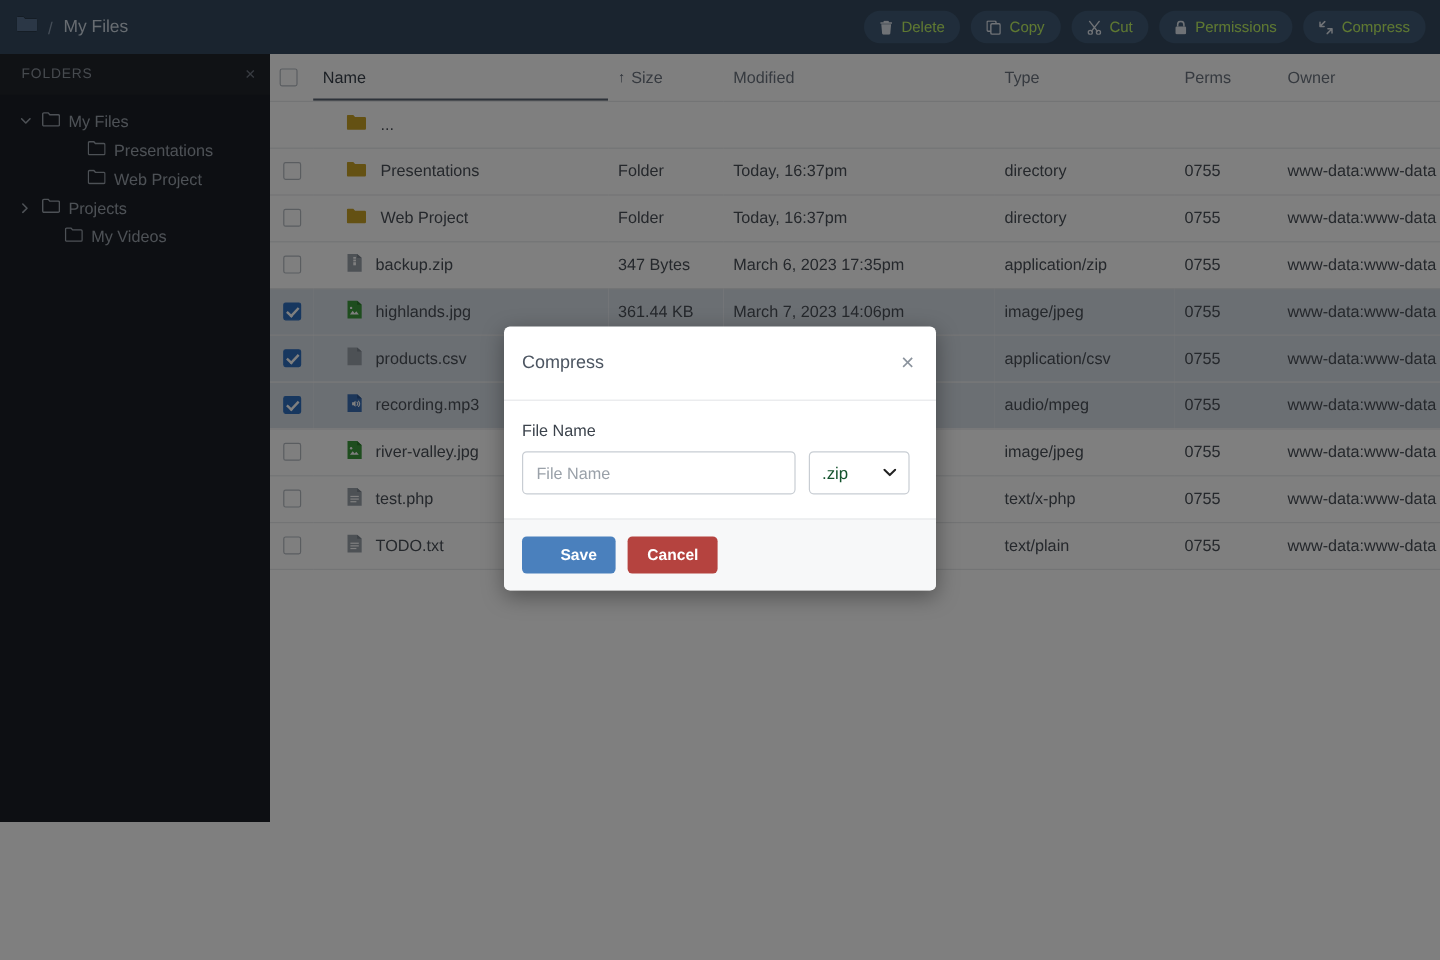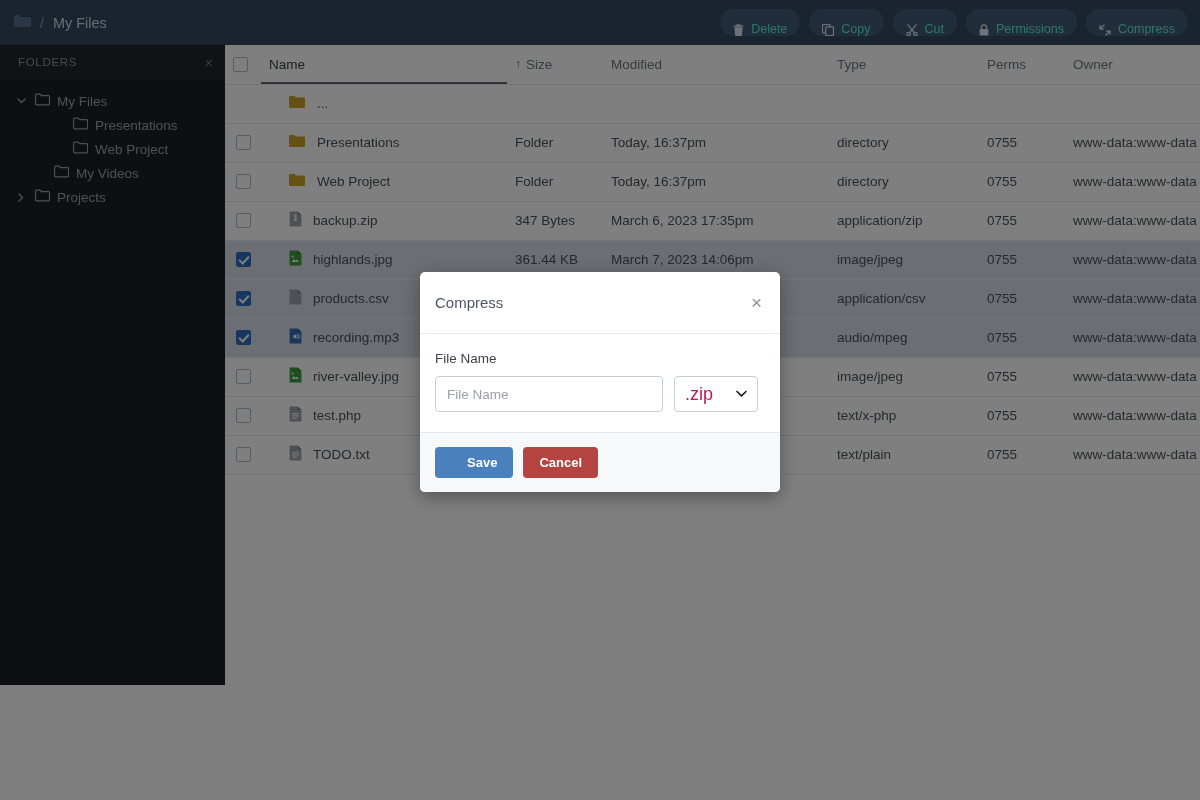--- a/index.html
+++ b/index.html
@@ -56,27 +56,27 @@
   .toolbar {
     margin-left: auto;
     display: flex;
     align-items: center;
     gap: 9px;
     padding-right: 12px;
   }
 
   .tool-btn {
     display: flex;
-    align-items: flex-end;
+    align-items: center;
     gap: 7px;
     height: 27px;
     padding: 0 13px;
     border-radius: 14px;
     background: #405a76;
-    color: #5eead4;
+    color: #bef264;
     font-size: 12.5px;
     border: none;
     cursor: pointer;
     white-space: nowrap;
     font-family: "Liberation Sans", sans-serif;
   }
   .tool-btn svg { display: block; flex: none; }
 
   .search-wrap {
     position: relative;
@@ -293,22 +293,22 @@
     font-family: "Liberation Sans", sans-serif;
   }
   .fname-input::placeholder { color: #9aa1a9; }
   .ext-select {
     -webkit-appearance: none;
     appearance: none;
     width: 84px; height: 36px;
     border: 1px solid #c8cdd3;
     border-radius: 4px;
     padding: 0 10px;
-    font-size: 18px;
-    color: #be185d;
+    font-size: 14px;
+    color: #14532d;
     background: #fff;
     outline: none;
     cursor: pointer;
     font-family: "Liberation Sans", sans-serif;
   }
   .select-wrap { position: relative; display: flex; }
   .select-caret {
     position: absolute;
     right: 11px; top: 50%;
     transform: translateY(-50%);
@@ -365,37 +365,37 @@
             </svg></span>
           <span>Presentations</span>
         </div>
         <div class="tree-item" style="padding-left: 52px;">
           <span class="chevron"></span>
           <span class="tree-folder-icon"><svg width="15" height="13" viewBox="0 0 15 13">
               <path d="M.6 2.1a1 1 0 0 1 1-1h3.6l1.3 1.5h7a1 1 0 0 1 1 1v7.3a1 1 0 0 1-1 1H1.6a1 1 0 0 1-1-1z" fill="none" stroke="#9ba3ad" stroke-width="1.15"></path>
             </svg></span>
           <span>Web Project</span>
         </div>
-        <div class="tree-item" style="padding-left: 33px;">
-          <span class="chevron"></span>
-          <span class="tree-folder-icon"><svg width="15" height="13" viewBox="0 0 15 13">
-              <path d="M.6 2.1a1 1 0 0 1 1-1h3.6l1.3 1.5h7a1 1 0 0 1 1 1v7.3a1 1 0 0 1-1 1H1.6a1 1 0 0 1-1-1z" fill="none" stroke="#9ba3ad" stroke-width="1.15"></path>
-            </svg></span>
-          <span>My Videos</span>
-        </div>
         <div class="tree-item" style="padding-left: 14px;">
           <span class="chevron">
             <svg width="6" height="9" viewBox="0 0 6 9">
               <path d="M1 1l3.5 3.5L1 8" stroke="#9ba3ad" stroke-width="1.3" fill="none" stroke-linecap="round" stroke-linejoin="round"></path>
             </svg>
           </span>
           <span class="tree-folder-icon"><svg width="15" height="13" viewBox="0 0 15 13">
               <path d="M.6 2.1a1 1 0 0 1 1-1h3.6l1.3 1.5h7a1 1 0 0 1 1 1v7.3a1 1 0 0 1-1 1H1.6a1 1 0 0 1-1-1z" fill="none" stroke="#9ba3ad" stroke-width="1.15"></path>
             </svg></span>
           <span>Projects</span>
+        </div>
+        <div class="tree-item" style="padding-left: 33px;">
+          <span class="chevron"></span>
+          <span class="tree-folder-icon"><svg width="15" height="13" viewBox="0 0 15 13">
+              <path d="M.6 2.1a1 1 0 0 1 1-1h3.6l1.3 1.5h7a1 1 0 0 1 1 1v7.3a1 1 0 0 1-1 1H1.6a1 1 0 0 1-1-1z" fill="none" stroke="#9ba3ad" stroke-width="1.15"></path>
+            </svg></span>
+          <span>My Videos</span>
         </div>
       </div>
   </div>
 
   <div class="main">
     <table class="files">
       <colgroup>
         <col class="col-check">
           <col class="col-name">
           <col class="col-size">

